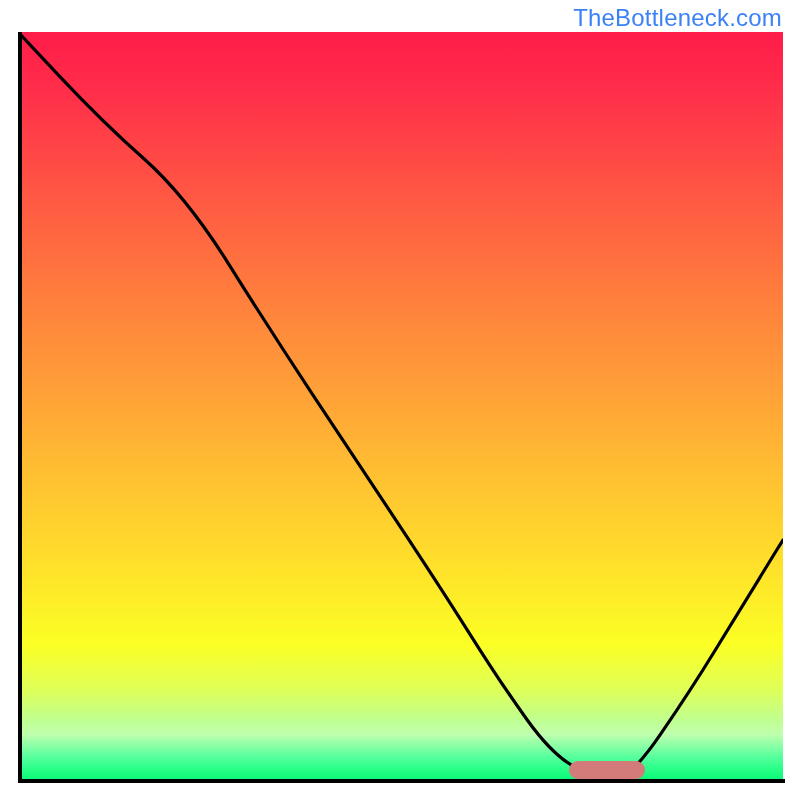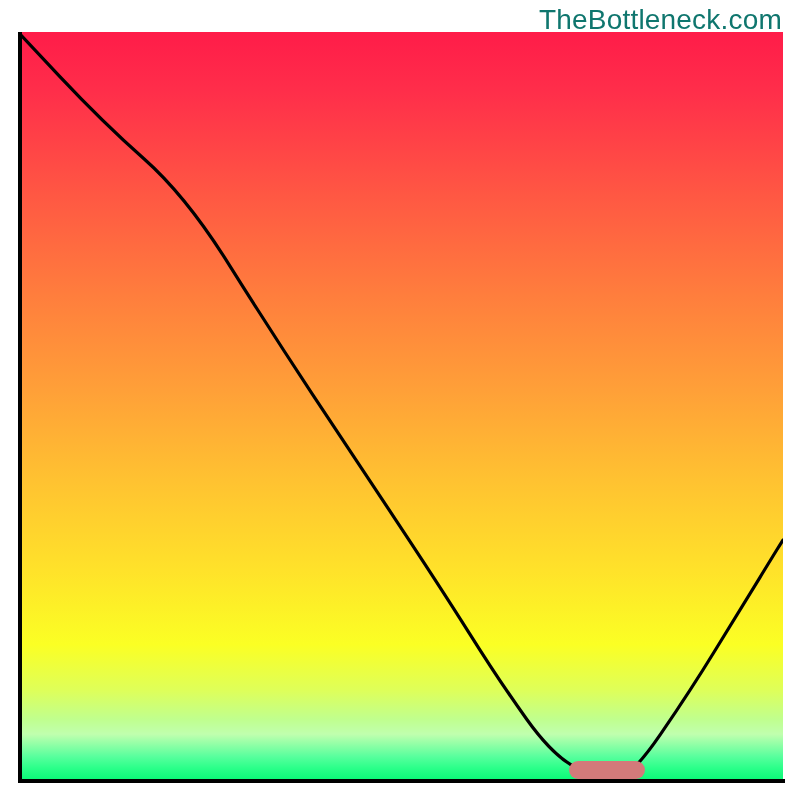--- a/index.html
+++ b/index.html
@@ -13,22 +13,22 @@
   }
   .stage {
     position: relative;
     width: 800px;
     height: 800px;
   }
   .watermark {
     position: absolute;
     top: 4px;
     right: 18px;
-    font-size: 28px;
-    color: #0f766e;
+    font-size: 24px;
+    color: #3b82f6;
     font-weight: 500;
     letter-spacing: 0.2px;
     z-index: 60;
   }
   .plot-area {
     position: absolute;
     left: 18px;
     top: 32px;
     width: 765px;
     height: 747px;

